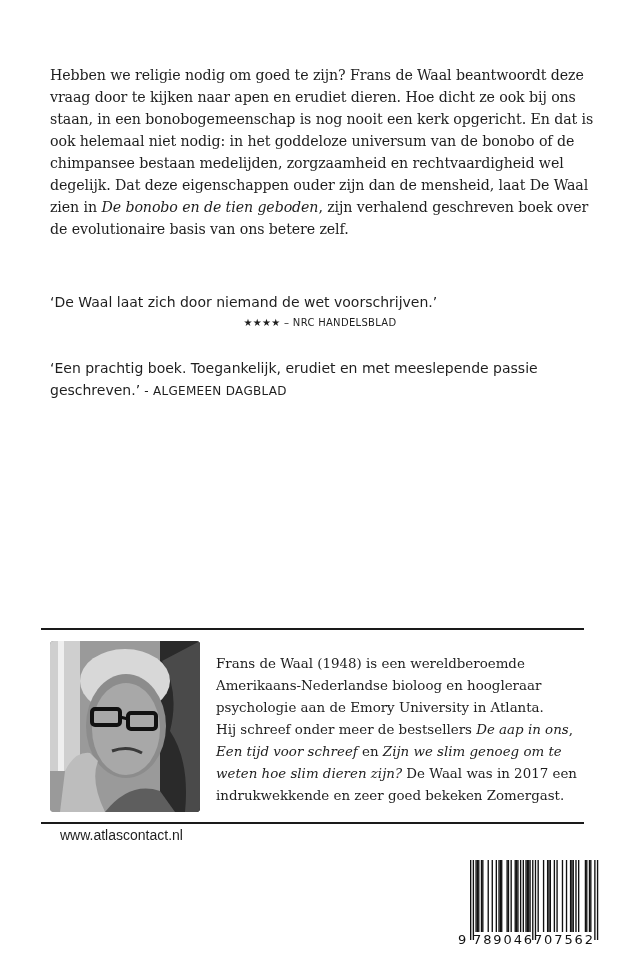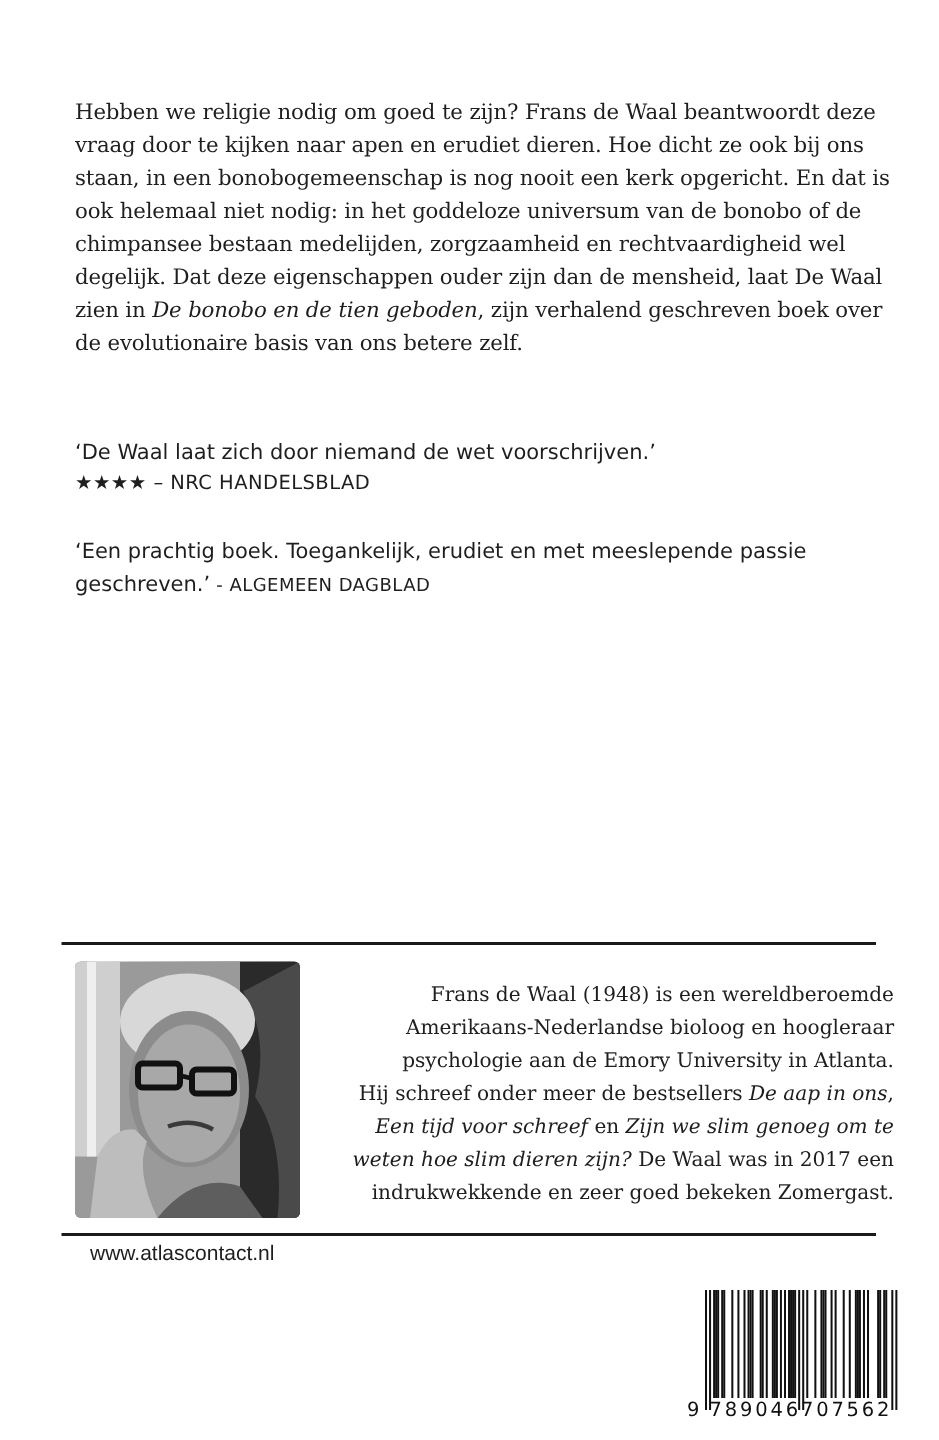--- a/index.html
+++ b/index.html
@@ -13,41 +13,41 @@
     }
     .blurb .line { display: block; white-space: nowrap; }
     .blurb em { font-style: italic; }
 
     .quote {
       position: absolute; left: 50px; width: 540px;
       font-family: "DejaVu Sans", "Liberation Sans", sans-serif;
       color: #1e1e1e;
     }
     .quote .qtext { font-size: 14px; line-height: 22px; display: block; white-space: nowrap; }
-    .quote .src { font-size: 13px; letter-spacing: 0.3px; line-height: 20px; display: block; }
+    .quote .src { font-size: 10px; letter-spacing: 0.3px; line-height: 20px; display: block; text-align: center; }
     .quote .src-inline { font-size: 12px; letter-spacing: 0.3px; }
     .quote1 { top: 291px; }
     .quote2 { top: 357px; }
 
     .rule { position: absolute; left: 41px; width: 543px; height: 2px; background: #1a1a1a; }
     .rule-top { top: 628px; }
     .rule-bottom { top: 822px; }
 
     .photo {
       position: absolute; left: 50px; top: 641px; width: 150px; height: 171px;
       border-radius: 4px; overflow: hidden;
       background: linear-gradient(90deg, #8a8a8a 0%, #d2d2d2 12%, #b0b0b0 20%, #6e6e6e 55%, #3d3d3d 80%, #252525 100%);
     }
 
     .bio {
       position: absolute; left: 216px; top: 653px; width: 380px;
       font-family: "DejaVu Serif", "Liberation Serif", serif;
       font-size: 13.4px; line-height: 22px; color: #1e1e1e;
     }
-    .bio .line { display: block; white-space: nowrap; text-align: right; }
+    .bio .line { display: block; white-space: nowrap; }
     .bio em { font-style: italic; }
 
     .website {
       position: absolute; left: 60px; top: 827px;
       font-family: Liberation Sans, sans-serif;
       font-size: 14px; color: #1e1e1e;
     }
 
     .barcode {
       position: absolute; left: 456px; top: 860px; width: 155px; height: 86px;

